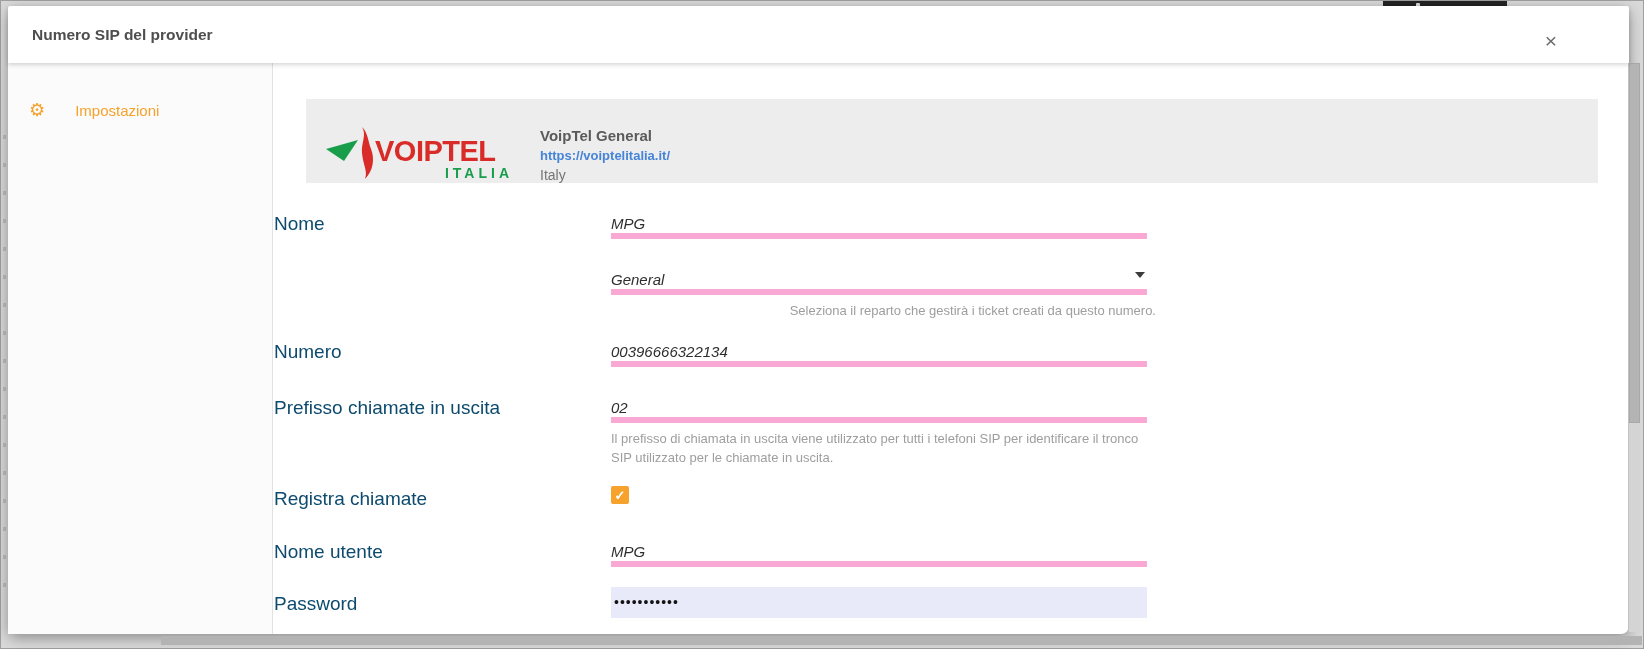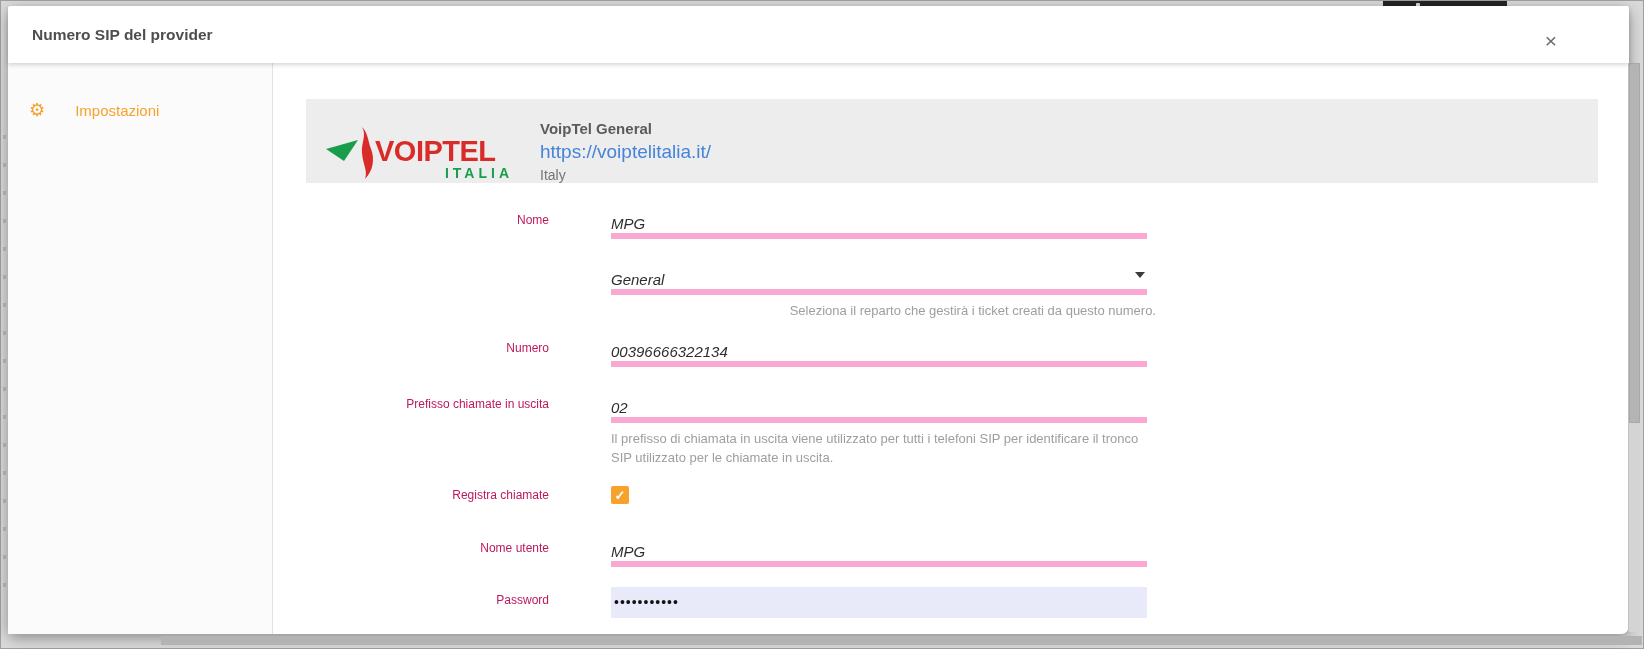--- a/index.html
+++ b/index.html
@@ -76,26 +76,26 @@
 
   .main { position: absolute; left: 266px; top: 0; right: 0; bottom: 0; }
 
   .provider-card {
     position: absolute; left: 32px; top: 36px; width: 1292px; height: 84px;
     background: #ededed; display: flex; align-items: flex-end;
   }
   .logo { margin-left: 14px; width: 196px; height: 64px; flex: none; }
   .provider-info { margin-left: 24px; }
   .provider-name { font-size: 15px; font-weight: bold; color: #5a5a5a; }
-  .provider-url { font-size: 19px; color: #4584d8; margin-top: 4px; cursor: pointer; }
+  .provider-url { font-size: 13px; color: #4584d8; margin-top: 4px; cursor: pointer; font-weight: bold; }
   .provider-country { font-size: 14px; color: #757575; margin-top: 4px; }
 
   .f-label {
-    position: absolute; left: 0; width: 275px; text-align: right;
-    font-size: 12px; color: #be185d;
+    position: absolute; left: 0; width: 275px; text-align: left;
+    font-size: 19px; color: #0c4a6e;
   }
   .f-input {
     position: absolute; left: 337px; width: 536px; height: 30px;
     line-height: 30px; font-size: 15px; color: #2e2e2e;
     border-bottom: 6px solid #f9a8d4; cursor: text; font-style: italic;
   }
   .f-helper {
     position: absolute; left: 337px; width: 545px;
     font-size: 13px; line-height: 19px; color: #9e9e9e;
   }

